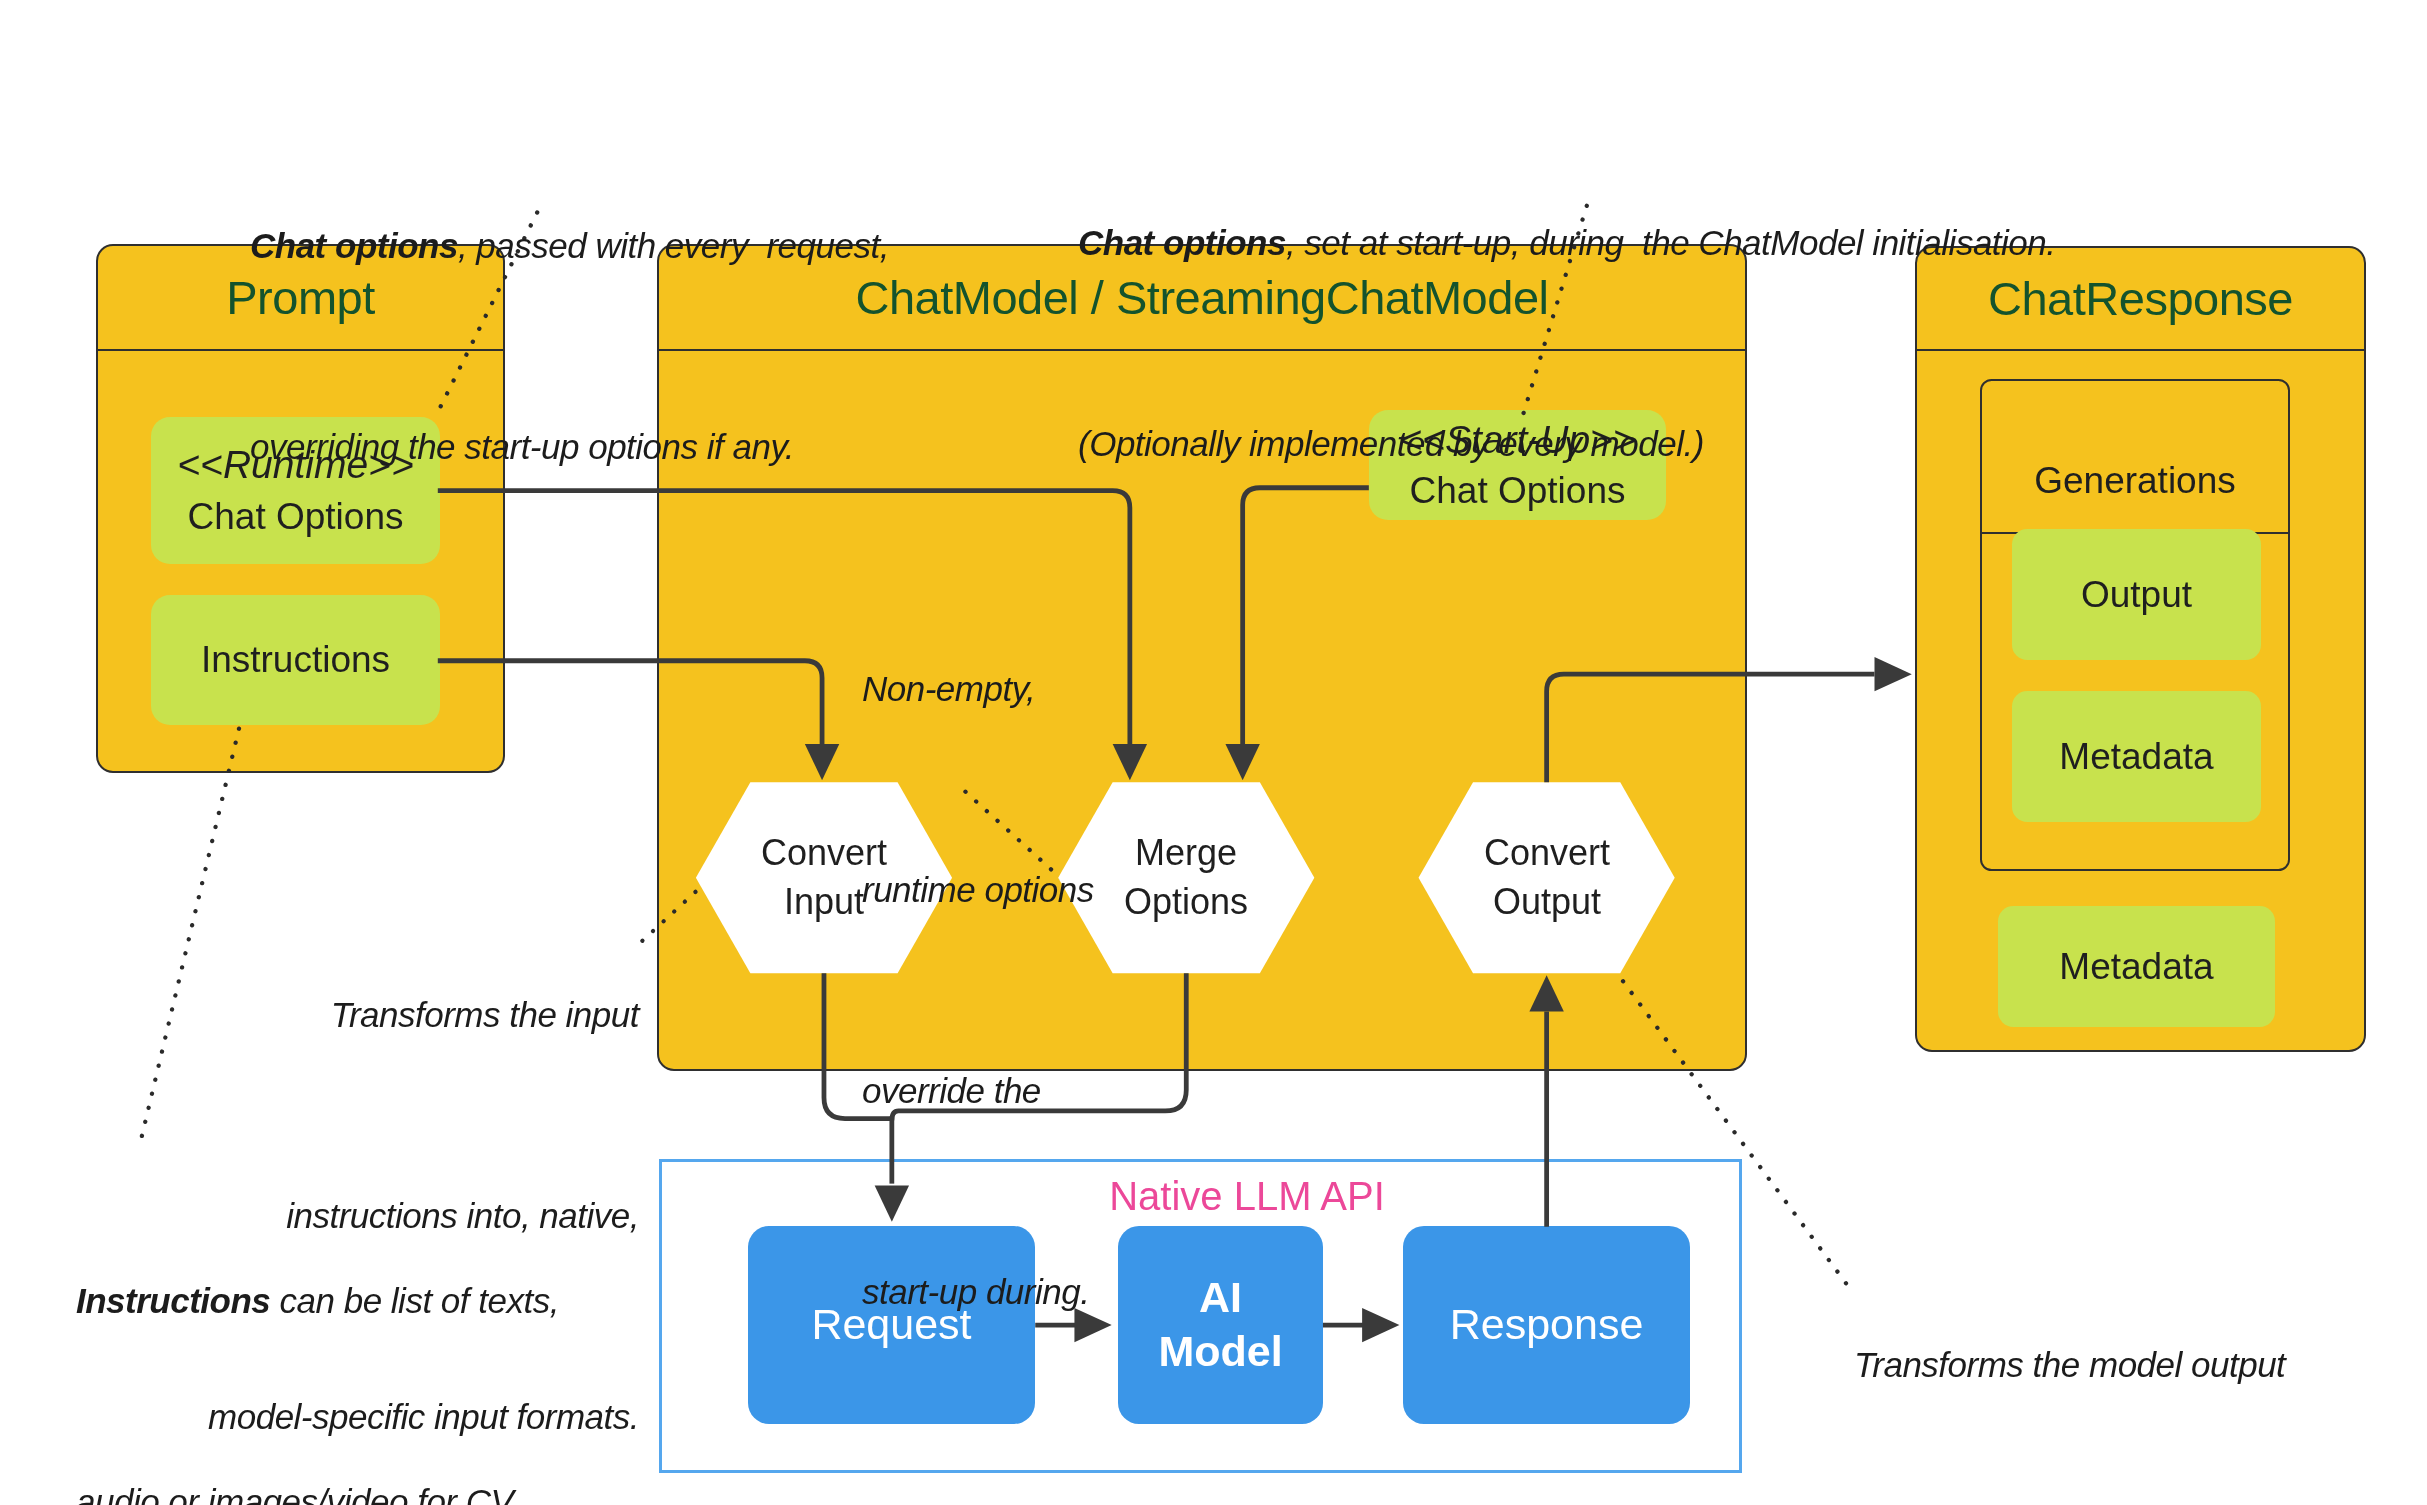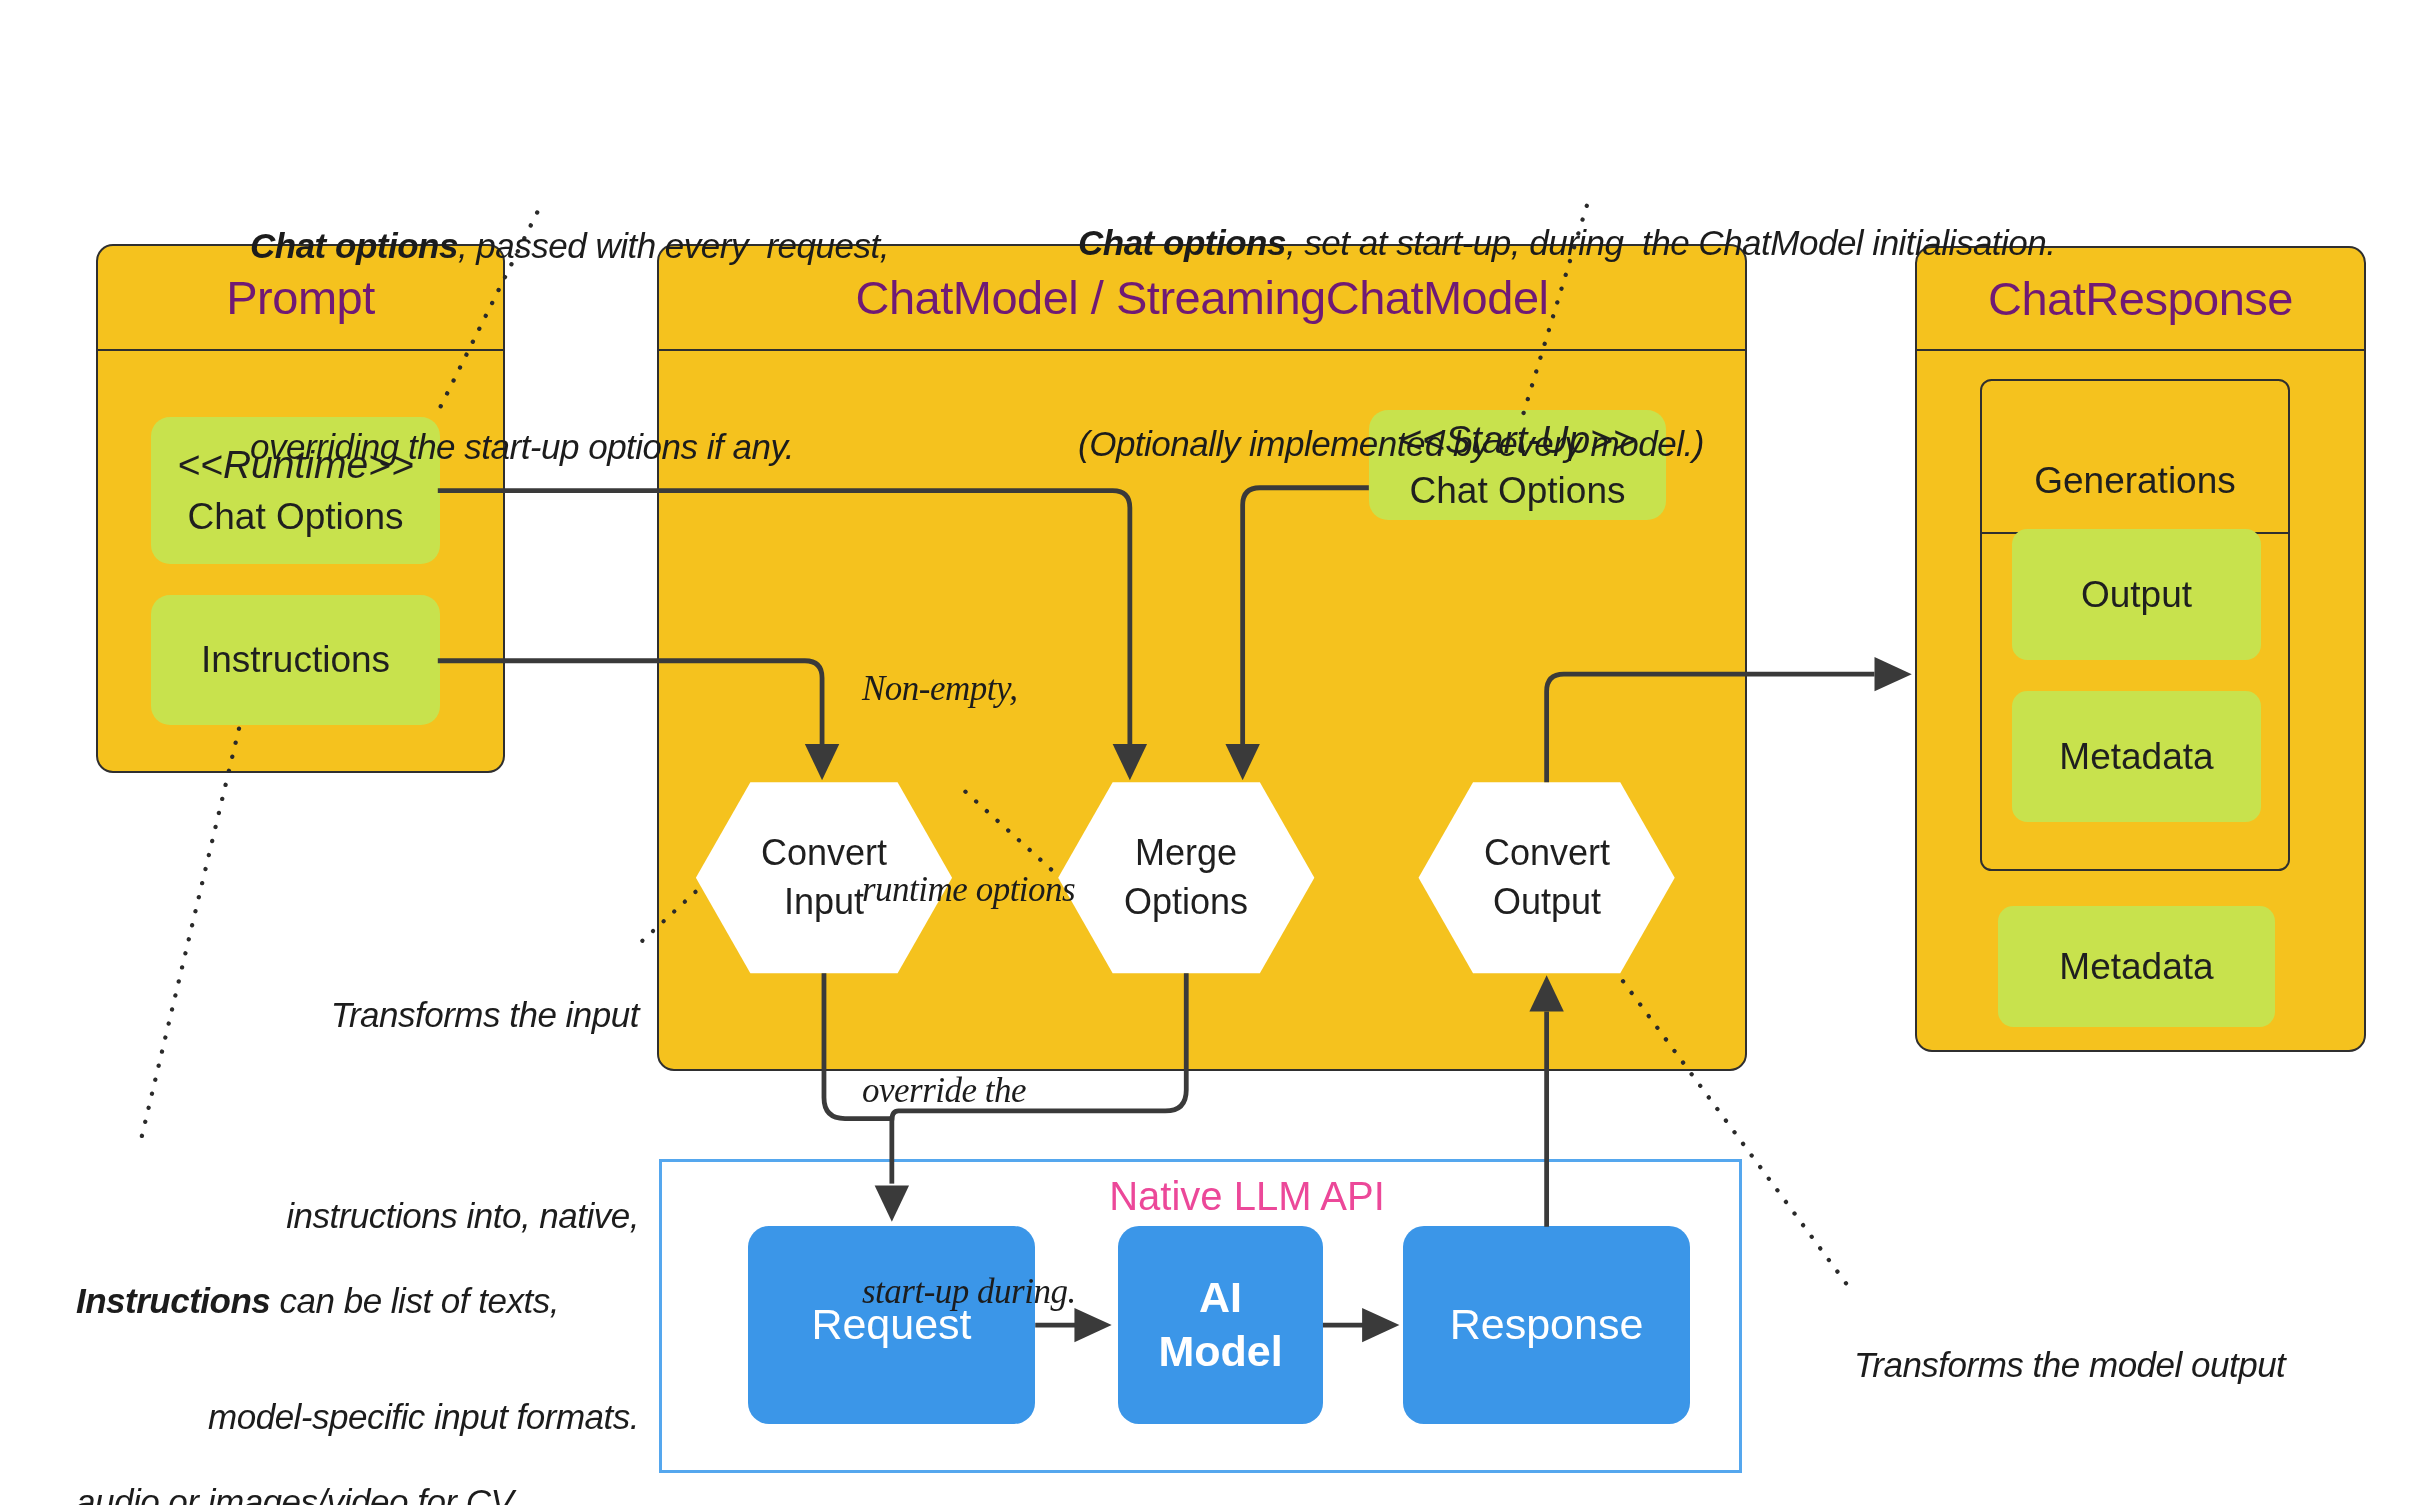--- a/index.html
+++ b/index.html
@@ -9,21 +9,21 @@
   }
   
   .classbox{
     position:absolute;background:#F5C21E;border:2.9px solid #2f2f2f;border-radius:17px;
     box-sizing:border-box;z-index:1;
   }
   .box-header{
     position:absolute;left:0;top:0;width:100%;border-bottom:2.9px solid #2f2f2f;
     display:flex;align-items:center;justify-content:center;box-sizing:border-box;
   }
-  .box-title{font-size:47px;color:#701a75;letter-spacing:-0.5px;}
+  .box-title{font-size:47px;color:#14532d;letter-spacing:-0.5px;}
   .greenbox{
     position:absolute;background:#C8E24D;border-radius:19px;z-index:2;box-sizing:border-box;
     display:flex;flex-direction:column;align-items:center;justify-content:center;
     font-size:37px;color:#1f1f1f;text-align:center;line-height:1.35;
   }
   .stereotype{font-style:italic;font-size:39px;}
   .subbox{
     position:absolute;border:2.4px solid #2f2f2f;border-radius:11.5px;background:transparent;
     box-sizing:border-box;z-index:2;
   }
@@ -186,21 +186,21 @@
   <div class="note" style="left:250px;top:78px;width:688px;">
     <div><b>Chat options</b><span>, passed with every  request,</span></div>
     <div>overriding the start-up options if any.</div>
   </div>
 
   <div class="note" style="left:1078px;top:75px;width:1090px;">
     <div><b>Chat options</b><span>, set at start-up, during  the ChatModel initialisation.</span></div>
     <div>(Optionally implemented by every model.)</div>
   </div>
 
-  <div class="note" style="left:862px;top:521px;width:315px;font-family:Liberation Serif, serif;">
+  <div class="note" style="left:862px;top:521px;width:315px;">
     <div>Non-empty,</div>
     <div>runtime options</div>
     <div>override the</div>
     <div>start-up during.</div>
   </div>
 
   <div class="note right" style="left:161px;top:847px;width:478px;">
     <div>Transforms the input</div>
     <div>instructions into, native,</div>
     <div>model-specific input formats.</div>

